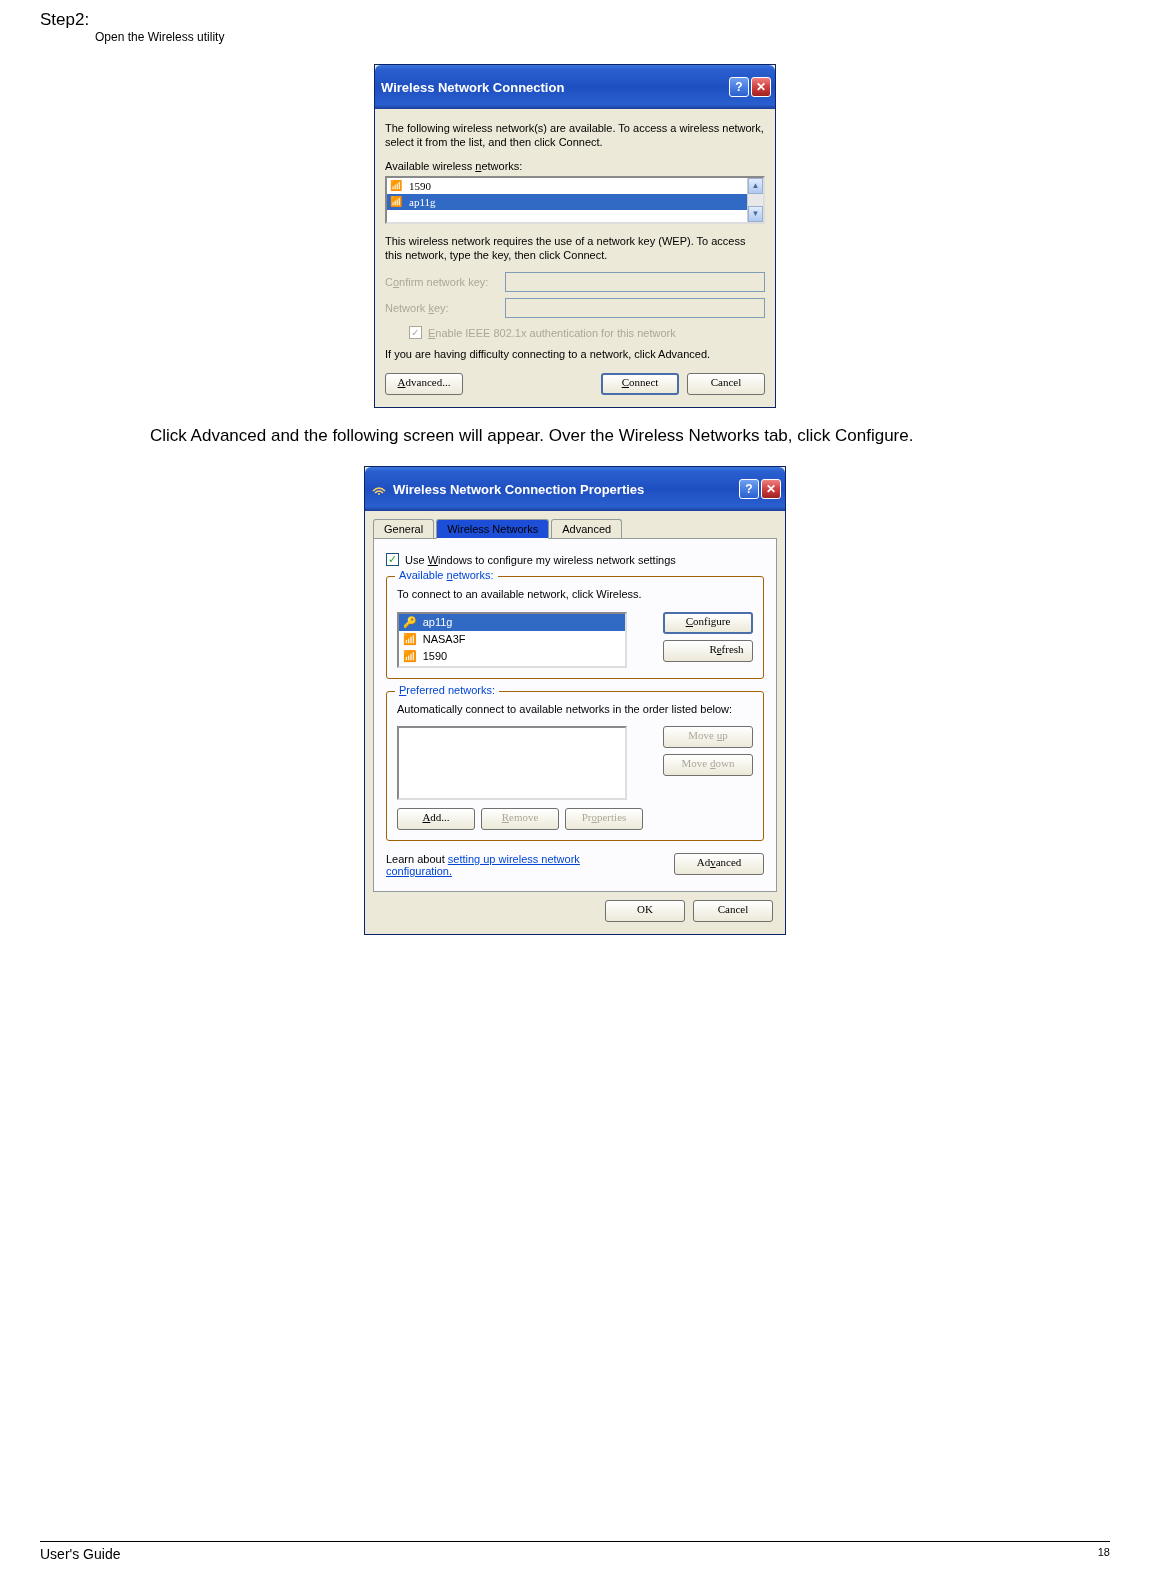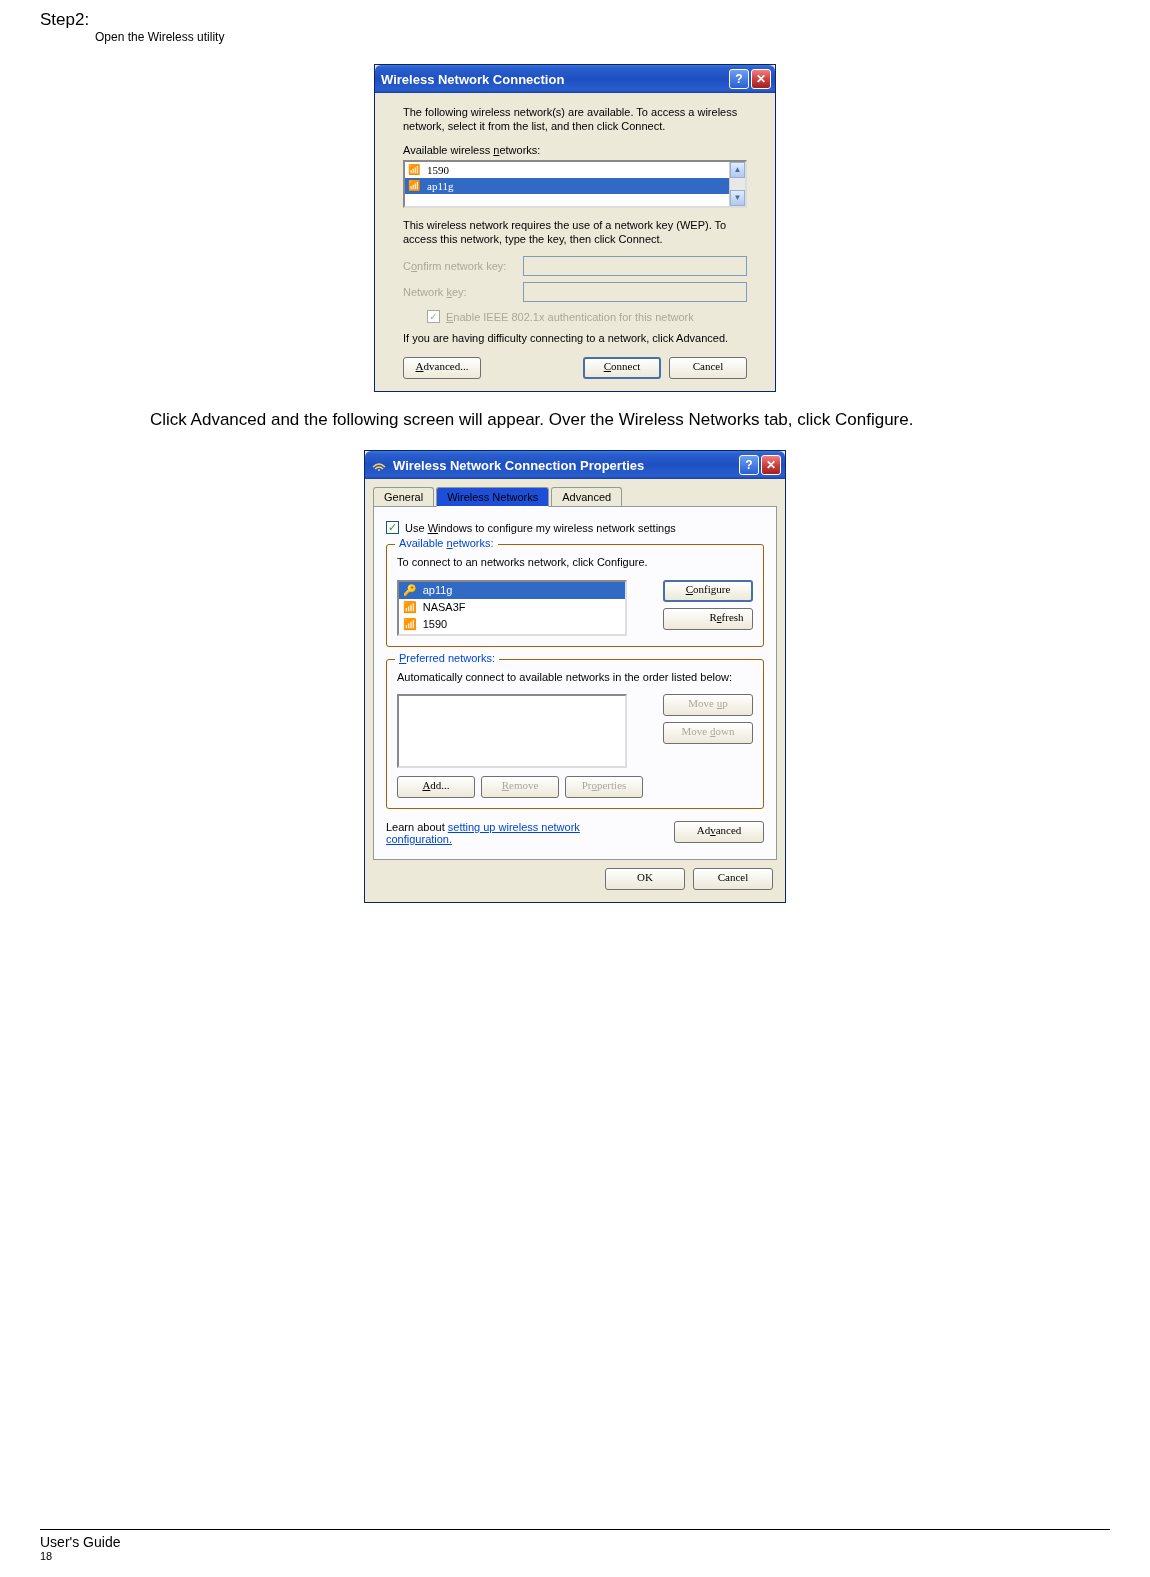--- a/index.html
+++ b/index.html
@@ -6,28 +6,28 @@
 body { font-family: Arial, sans-serif; font-size: 16px; width: 1150px; margin: 0 auto; background: #fff; color: #000; }
 .page { padding: 10px 40px 20px 40px; min-height: 1577px; position: relative; }
 .step-label { font-size: 17px; }
 .step-text { font-size: 12px; padding-left: 55px; margin-bottom: 20px; }
 .body-text { font-size: 17px; padding-left: 55px; margin: 18px 40px 20px 55px; text-align: justify; }
 
 .dialog { margin: 0 auto 10px auto; background: #ece9d8; border: 1px solid #0a246a; font-family: Tahoma, sans-serif; font-size: 11px; color: #000; position: relative; }
 .dialog1 { width: 402px; }
 .dialog2 { width: 422px; }
 
-.titlebar { display: flex; align-items: center; height: 28px; background: linear-gradient(to bottom, #3b77dd 0%, #2a5fd0 10%, #1e4fc0 50%, #2a5fd0 90%, #1a3f99 100%); color: #fff; padding: 0 4px 0 6px; font-size: 13px; font-weight: bold; border-radius: 6px 6px 0 0; }
+.titlebar { display: flex; align-items: center; height: 44px; background: linear-gradient(to bottom, #3b77dd 0%, #2a5fd0 10%, #1e4fc0 50%, #2a5fd0 90%, #1a3f99 100%); color: #fff; padding: 0 4px 0 6px; font-size: 13px; font-weight: bold; border-radius: 6px 6px 0 0; }
 .titlebar .title-icons { margin-left: auto; display: flex; gap: 2px; }
 .titlebar .tb-btn { width: 20px; height: 20px; border-radius: 3px; display: flex; align-items: center; justify-content: center; font-size: 12px; font-weight: bold; }
 .tb-help { background: linear-gradient(to bottom, #6e9ff0, #2a5fd0); border: 1px solid #fff; color: #fff; }
 .tb-close { background: linear-gradient(to bottom, #f08080, #d04040, #a02020); border: 1px solid #fff; color: #fff; }
 .titlebar .wifi-icon { width: 16px; height: 16px; margin-right: 6px; display: inline-flex; align-items: center; justify-content: center; }
 
-.dlg-body { padding: 12px 28px; }
+.dlg-body { padding: 12px 10px; }
 .desc-text { margin-bottom: 10px; line-height: 1.3; }
 .label-text { margin-bottom: 4px; }
 
 .listbox { background: #fff; border: 2px inset #ddd; height: 48px; position: relative; overflow: hidden; display: flex; }
 .listbox .rows { flex: 1; }
 .listbox .row { display: flex; align-items: center; padding: 2px 4px; gap: 6px; font-family: Tahoma; font-size: 11px; }
 .listbox .row.selected { background: #316ac5; color: #fff; }
 .listbox .net-icon { width: 12px; height: 12px; display: inline-flex; align-items: center; justify-content: center; font-size: 10px; }
 .scrollbar { width: 16px; background: #e8e8e8; display: flex; flex-direction: column; justify-content: space-between; border-left: 1px solid #ccc; }
 .scroll-btn { height: 16px; background: linear-gradient(to bottom, #e0ecff, #b0c8f0); display: flex; align-items: center; justify-content: center; font-size: 8px; color: #4a6a9a; border: 1px solid #9ab0d0; }
@@ -71,21 +71,21 @@
 
 .link-text { color: #0046d5; text-decoration: underline; cursor: pointer; }
 
 .learn-row { display: flex; justify-content: space-between; align-items: flex-start; margin-top: 6px; }
 
 .bottom-btns { display: flex; justify-content: flex-end; gap: 8px; padding: 0 12px 12px 0; }
 
 .btn.disabled { color: #aca899; }
 .btn.default { border: 2px solid #4a6ea9; padding: 1px 0; }
 
-.footer { position: absolute; bottom: 15px; left: 40px; right: 40px; border-top: 1px solid #000; padding-top: 4px; display: flex; justify-content: space-between; font-size: 14px; flex-direction: column; }
+.footer { position: absolute; bottom: 15px; left: 40px; right: 40px; border-top: 1px solid #000; padding-top: 4px; display: flex; justify-content: space-between; font-size: 14px; }
 .footer .page-num { font-size: 11px; }
 </style>
 </head>
 <body>
 <div class="page">
 
 <div class="step-label">Step2:</div>
 <div class="step-text">Open the Wireless utility</div>
 
 <div class="dialog dialog1">
@@ -161,21 +161,21 @@
     <div class="tab">Advanced</div>
   </div>
   <div class="tab-panel">
     <div class="chk-row2">
       <div class="chk2">✓</div>
       <span>Use <u>W</u>indows to configure my wireless network settings</span>
     </div>
 
     <div class="groupbox">
       <div class="legend">Available <u>n</u>etworks:</div>
-      <div class="desc-text">To connect to an networks network, click Configure.</div>
+      <div class="desc-text">To connect to an available network, click Wireless.</div>
       <div class="flex-row">
         <div class="listbox2">
           <div class="row sel2">
             <span class="icon-cert">🔑</span>
             <span>ap11g</span>
           </div>
           <div class="row">
             <span class="net-icon">📶</span>
             <span>NASA3F</span>
           </div>

